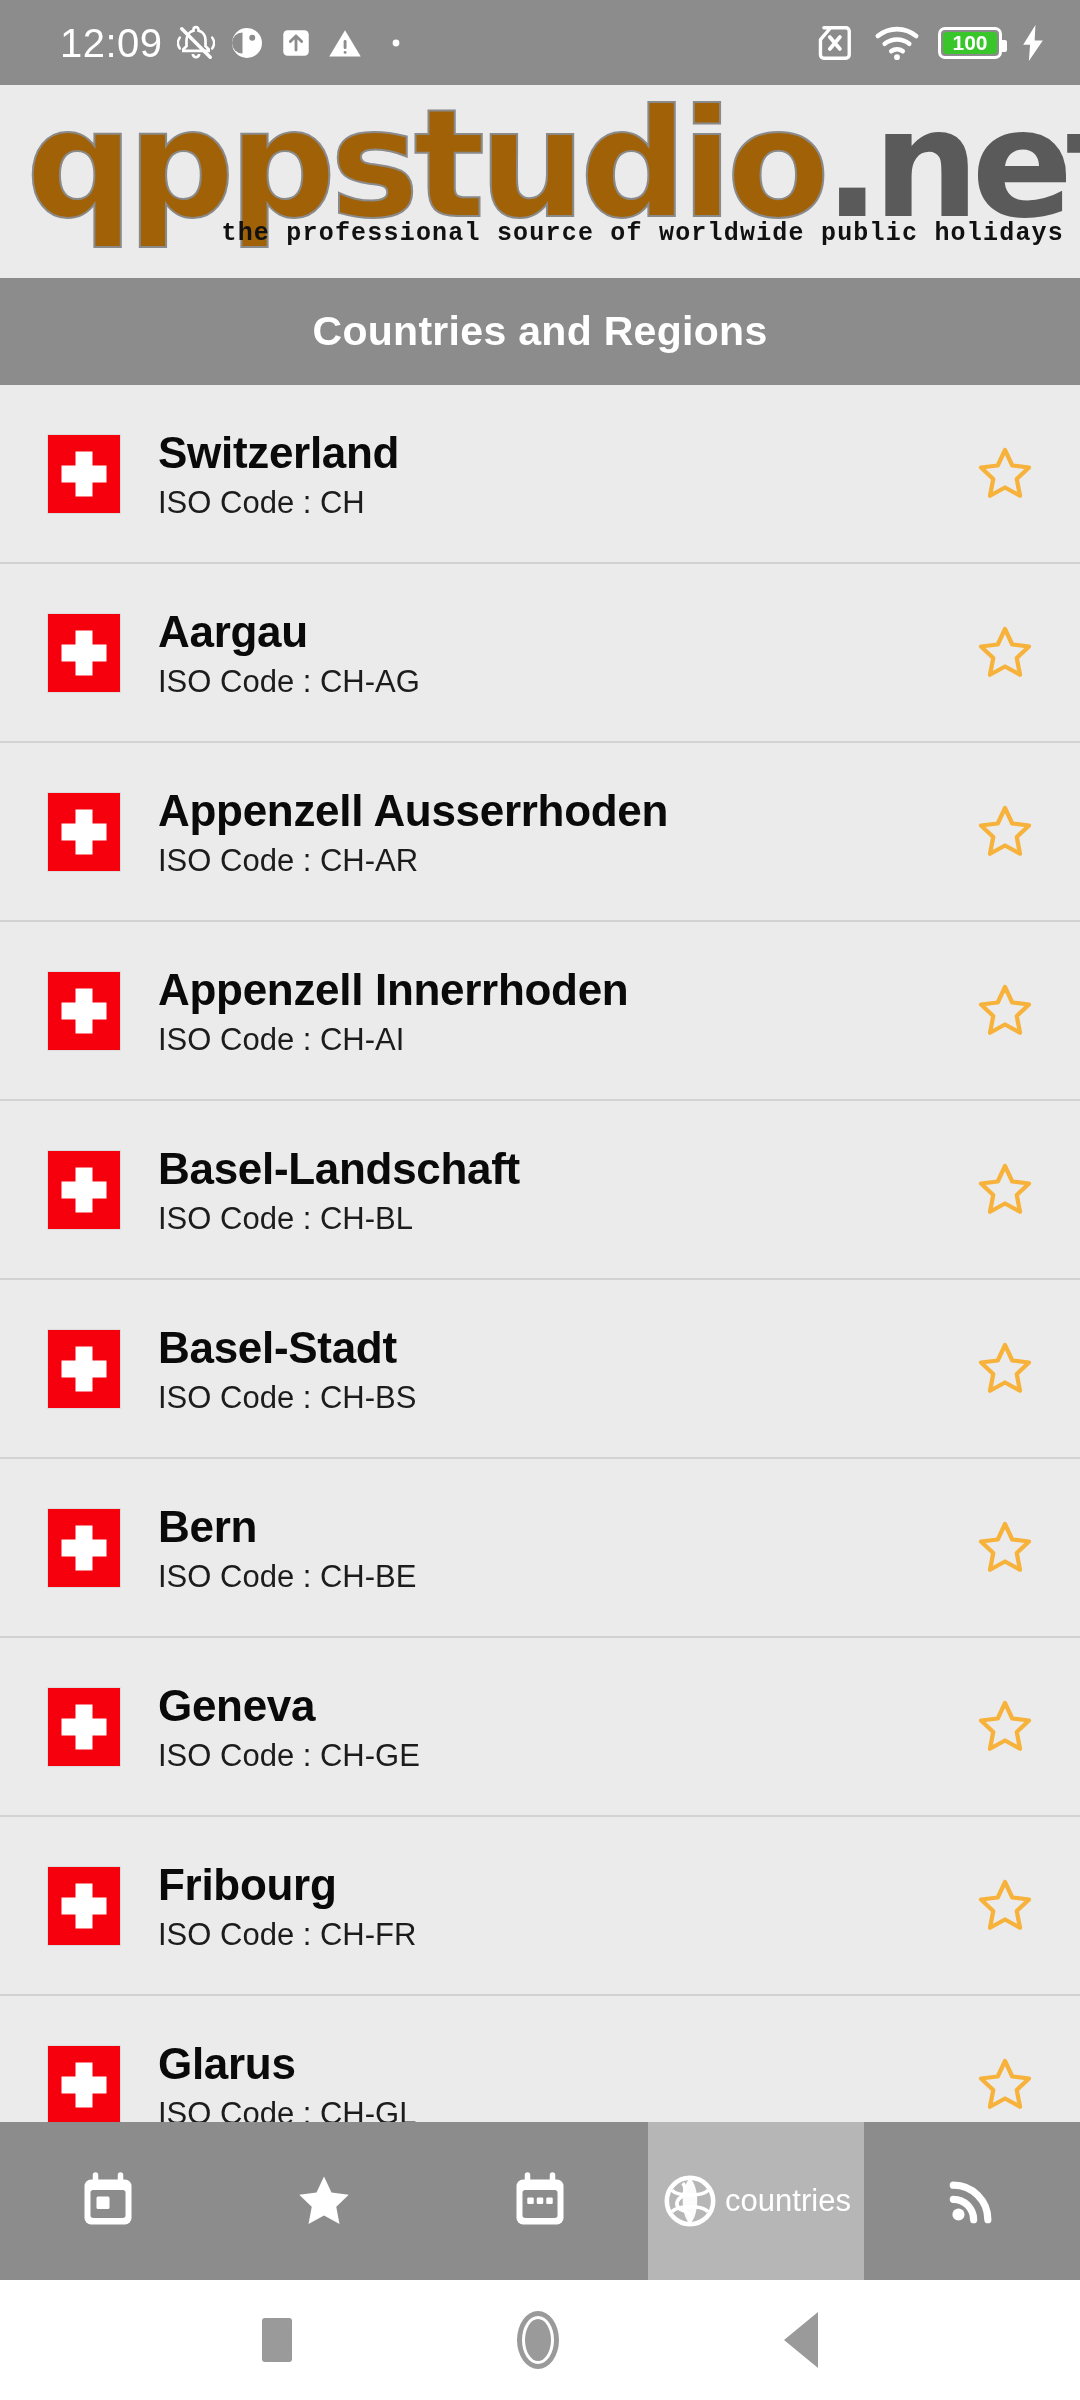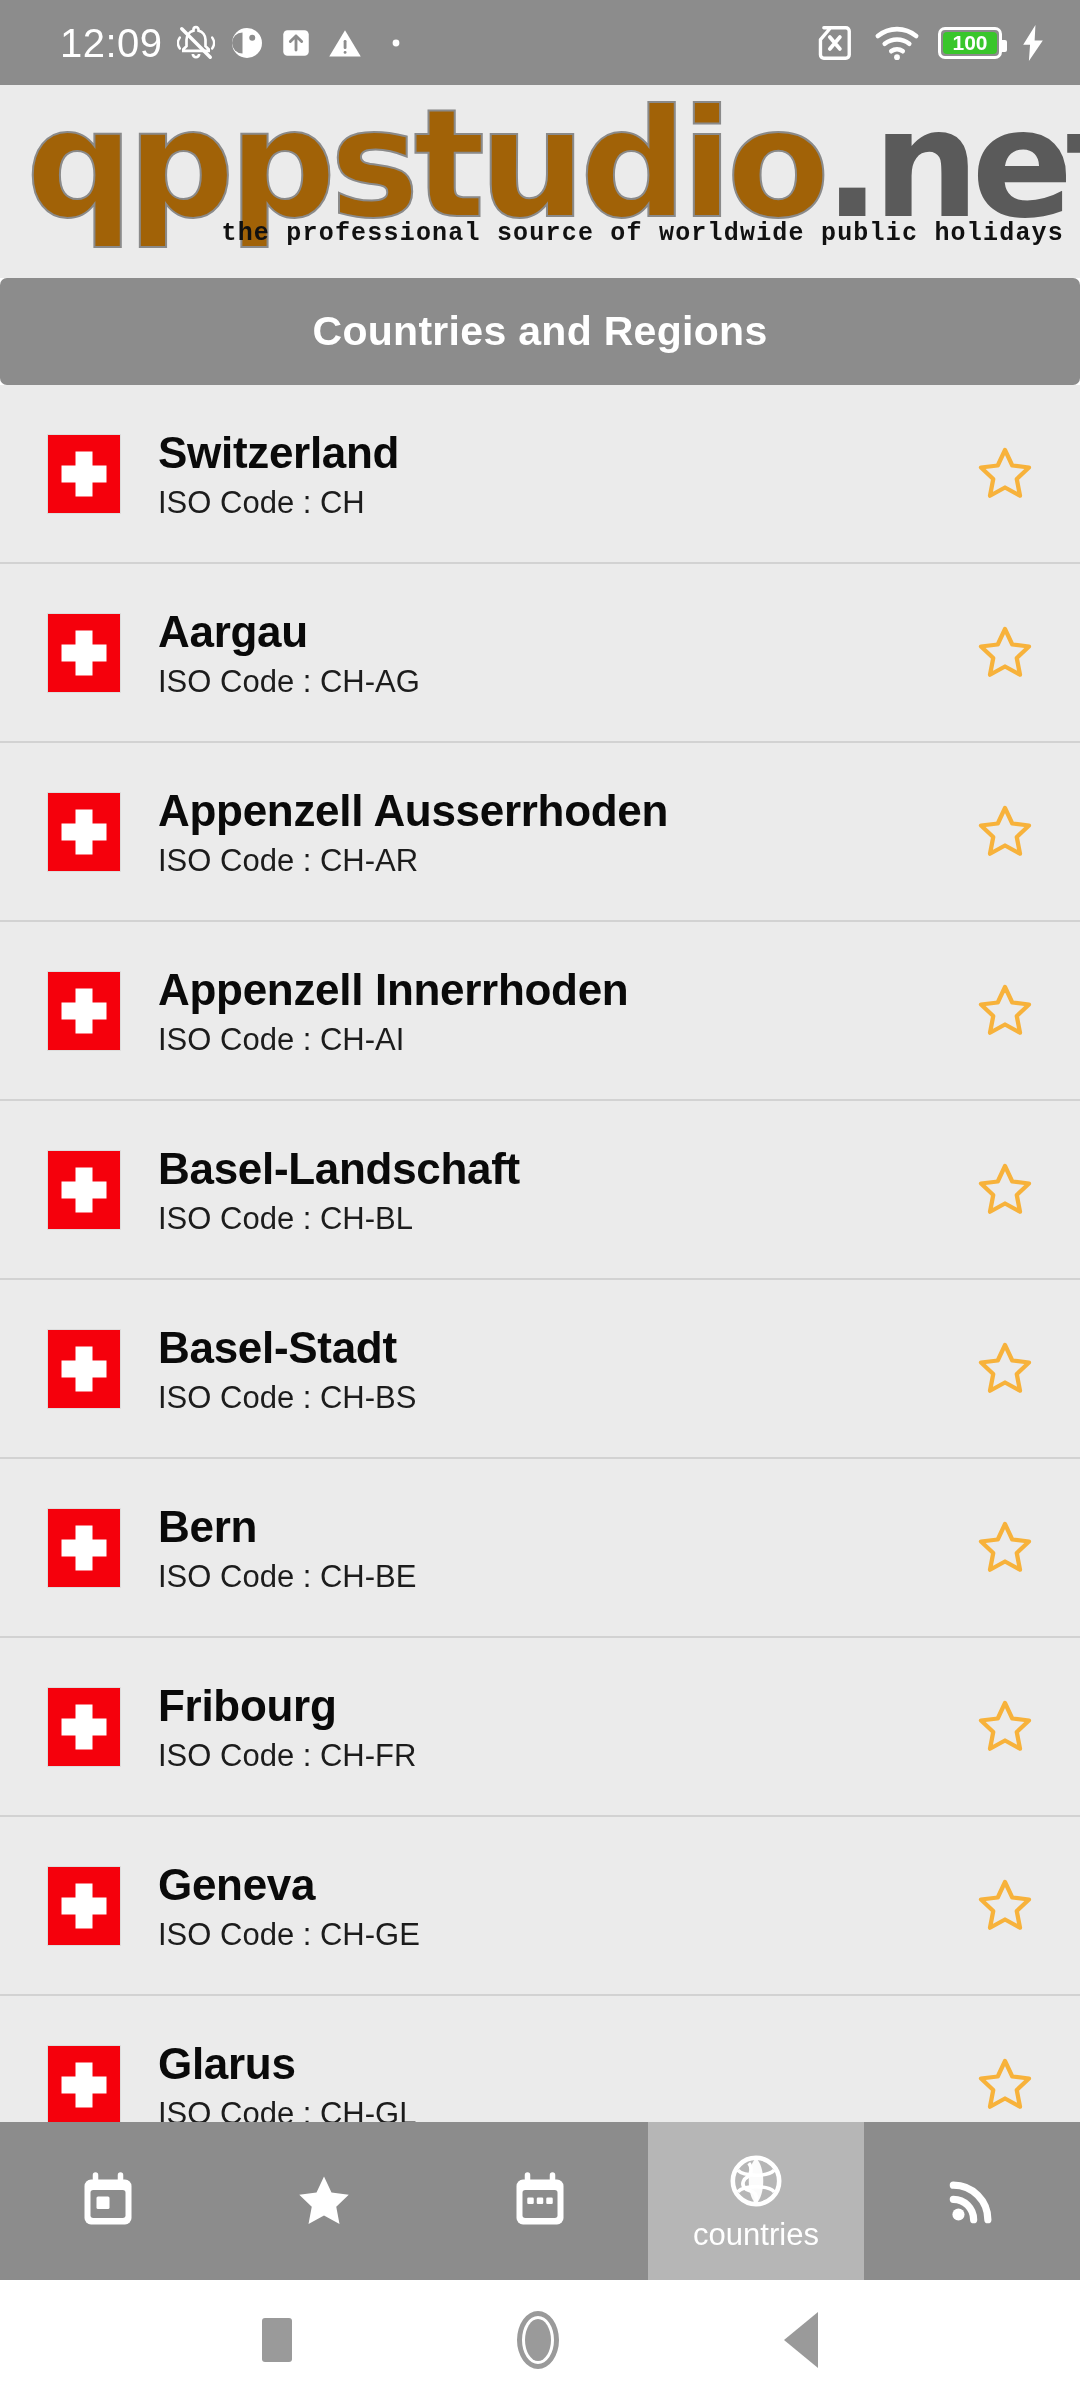--- a/index.html
+++ b/index.html
@@ -60,21 +60,21 @@
   .logo-tag{
     position:absolute; left:176px; bottom:30px; right:6px;
     font-family:Liberation Mono, monospace;
     font-size:25px; font-weight:700; color:#111111;
     letter-spacing:1.2px; white-space:nowrap; text-align:right;
   }
 
   
   .titlebar{
     flex:0 0 107px; background:#8c8c8c;
-    display:flex; align-items:center; justify-content:center;border-radius:7px;
+    display:flex; align-items:center; justify-content:center;
   }
   .titlebar span{
     color:#ffffff; font-size:41px; font-weight:700; letter-spacing:.3px;
   }
 
   
   .list{
     flex:1 1 auto; background:#000000; overflow:hidden; position:relative;
   }
   .row{
@@ -110,21 +110,21 @@
   .star-btn{
     flex:0 0 70px; width:70px; height:70px;
     display:flex; align-items:center; justify-content:center;
   }
 
   
   .tabbar{
     flex:0 0 158px; display:flex; background:#8c8c8c;
   }
   .tab{
-    flex:1 1 0; display:flex; flex-direction:column;
+    flex:1 1 0; display:flex; flex-direction:row;
     align-items:center; justify-content:center; gap:6px;
     color:#ffffff;
   }
   .tab.active{ background:#b6b6b6; }
   .tab-label{ font-size:31px; line-height:34px; color:#ffffff; }
   .tab-ico{ display:flex; align-items:center; justify-content:center; height:62px; }
 
   
   .androidnav{
     flex:0 0 120px; background:#ffffff;
@@ -317,34 +317,34 @@
     </div>
     <div class="star-btn">
           <svg width="62" height="60" viewBox="0 0 24 24">
   <path d="M12 2.4l2.9 6.2 6.7.8-4.9 4.6 1.3 6.7L12 17.4 6 20.7l1.3-6.7L2.4 9.4l6.7-.8z" fill="none" stroke="#f7b23b" stroke-width="1.7" stroke-linejoin="round"></path>
 </svg>
         </div>
       </div>
       <div class="row">
     <div class="flag"></div>
     <div class="row-text">
+      <div class="row-title">Geneva</div>
+      <div class="row-sub">ISO Code : CH-GE</div>
+    </div>
+    <div class="star-btn">
+          <svg width="62" height="60" viewBox="0 0 24 24">
+  <path d="M12 2.4l2.9 6.2 6.7.8-4.9 4.6 1.3 6.7L12 17.4 6 20.7l1.3-6.7L2.4 9.4l6.7-.8z" fill="none" stroke="#f7b23b" stroke-width="1.7" stroke-linejoin="round"></path>
+</svg>
+        </div>
+      </div>
+      <div class="row">
+    <div class="flag"></div>
+    <div class="row-text">
       <div class="row-title">Fribourg</div>
       <div class="row-sub">ISO Code : CH-FR</div>
-    </div>
-    <div class="star-btn">
-          <svg width="62" height="60" viewBox="0 0 24 24">
-  <path d="M12 2.4l2.9 6.2 6.7.8-4.9 4.6 1.3 6.7L12 17.4 6 20.7l1.3-6.7L2.4 9.4l6.7-.8z" fill="none" stroke="#f7b23b" stroke-width="1.7" stroke-linejoin="round"></path>
-</svg>
-        </div>
-      </div>
-      <div class="row">
-    <div class="flag"></div>
-    <div class="row-text">
-      <div class="row-title">Geneva</div>
-      <div class="row-sub">ISO Code : CH-GE</div>
     </div>
     <div class="star-btn">
           <svg width="62" height="60" viewBox="0 0 24 24">
   <path d="M12 2.4l2.9 6.2 6.7.8-4.9 4.6 1.3 6.7L12 17.4 6 20.7l1.3-6.7L2.4 9.4l6.7-.8z" fill="none" stroke="#f7b23b" stroke-width="1.7" stroke-linejoin="round"></path>
 </svg>
         </div>
       </div>
       <div class="row">
     <div class="flag"></div>
     <div class="row-text">

